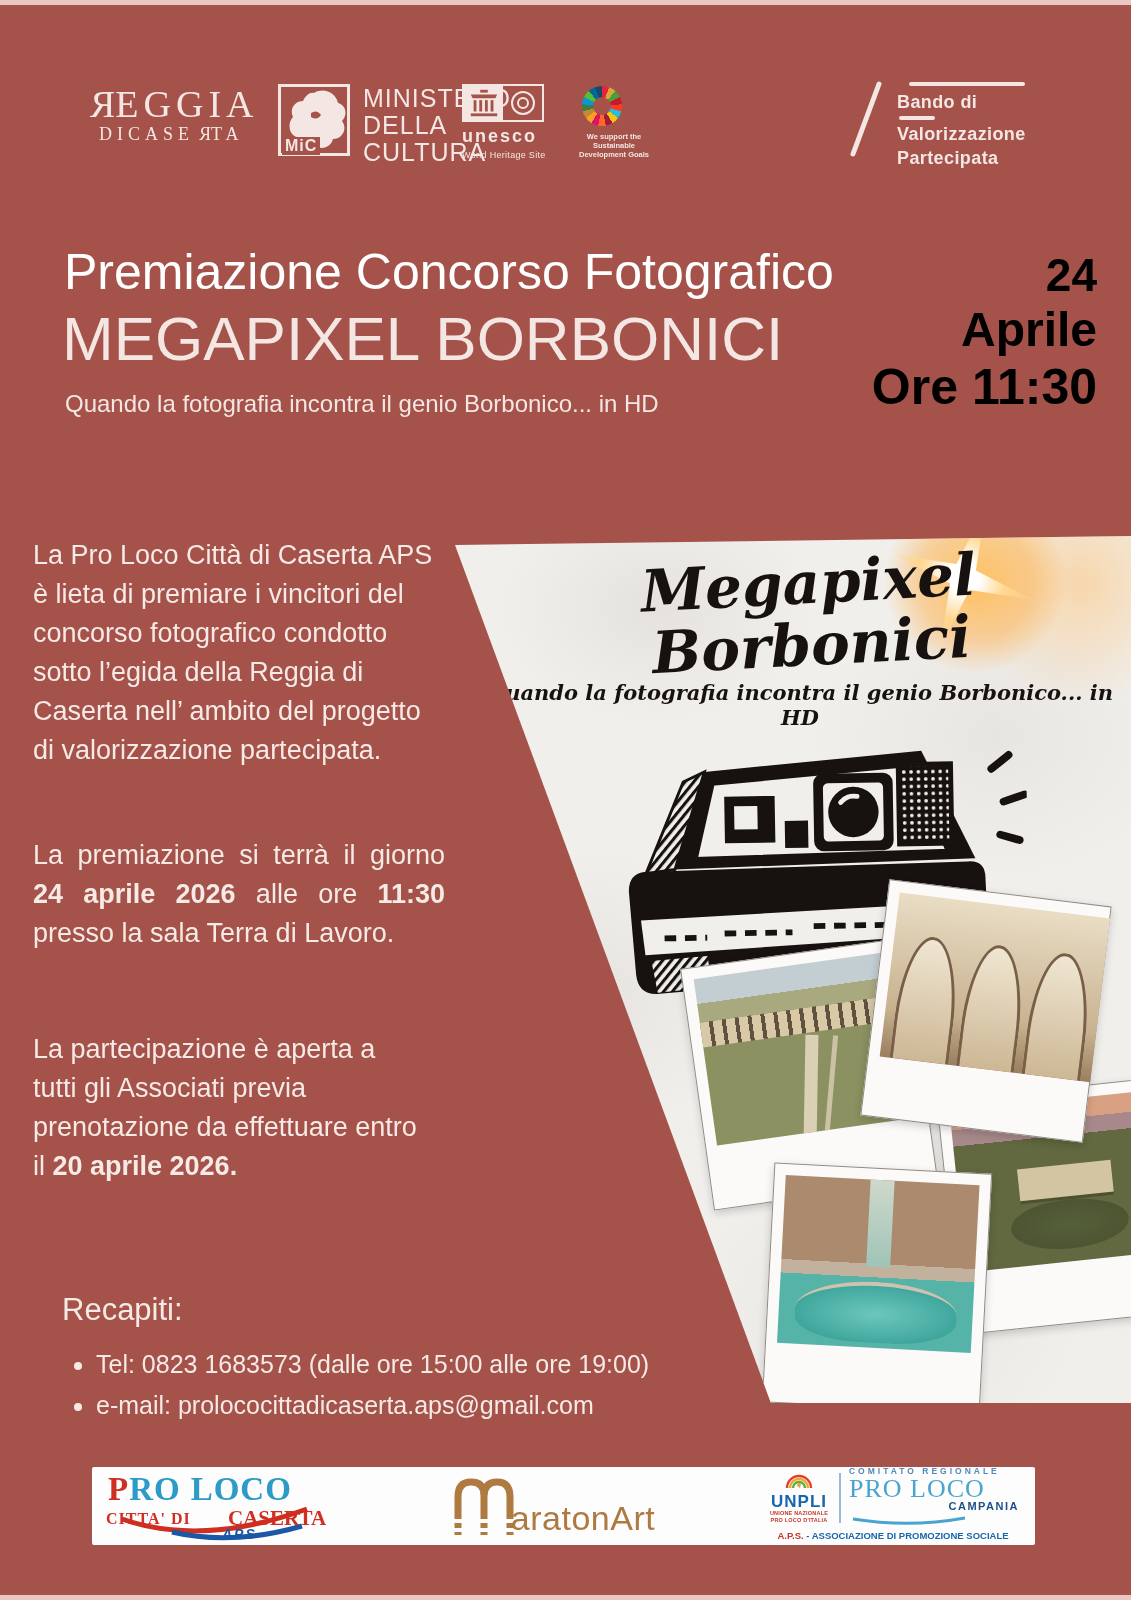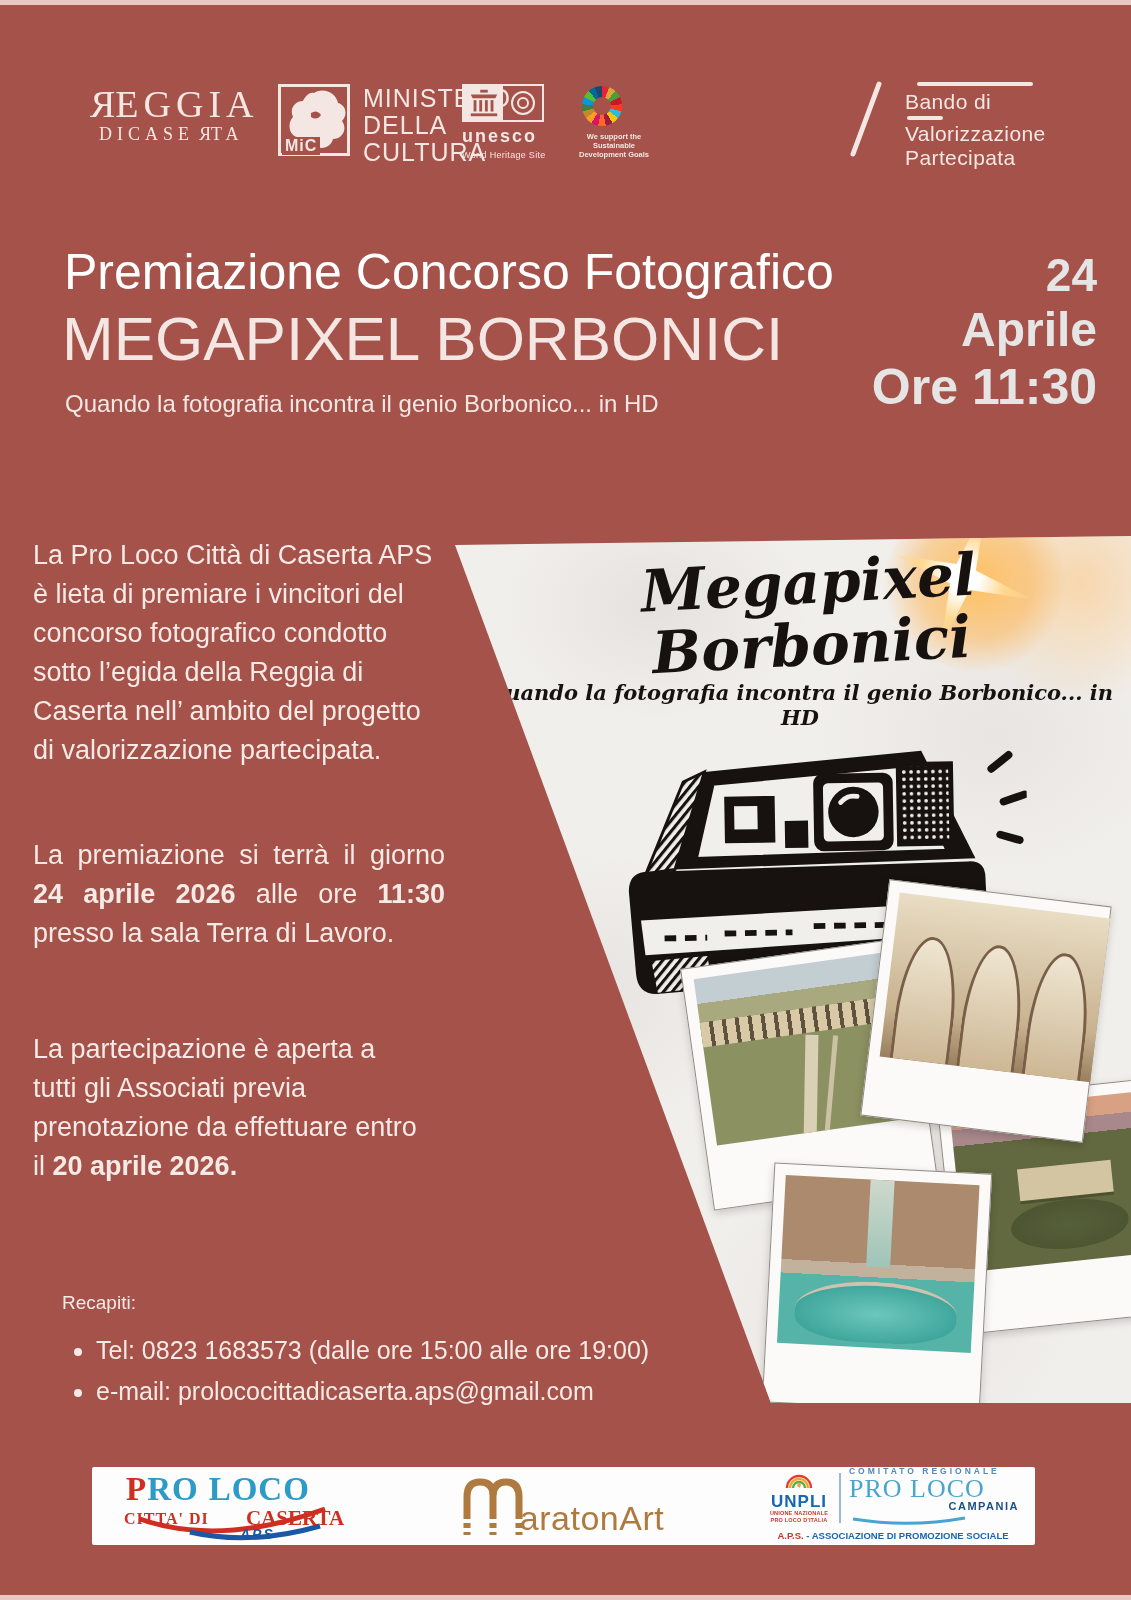--- a/index.html
+++ b/index.html
@@ -29,41 +29,41 @@
   .sdg{position:absolute;left:566px;top:86px;color:#f4e7e3;width:110px;}
   .sdg-wheel{width:40px;height:40px;border-radius:50%;margin-left:16px;position:relative;
     background:conic-gradient(#e5243b 0 21deg,#dda63a 0 42deg,#4c9f38 0 64deg,#c5192d 0 85deg,
       #ff3a21 0 106deg,#26bde2 0 127deg,#fcc30b 0 148deg,#a21942 0 169deg,#fd6925 0 191deg,
       #dd1367 0 212deg,#fd9d24 0 233deg,#bf8b2e 0 254deg,#3f7e44 0 275deg,#0a97d9 0 297deg,
       #56c02b 0 318deg,#00689d 0 339deg,#19486a 0 360deg);}
   .sdg-wheel::after{content:"";position:absolute;inset:11px;border-radius:50%;background:#a4524a;}
   .sdg-cap{font-size:7.5px;line-height:9px;text-align:center;width:96px;margin-top:6px;font-weight:bold;}
 
   .bando{position:absolute;left:845px;top:80px;display:flex;color:#f4e7e3;}
-  .bando-text{margin-left:20px;font-size:21px;line-height:24px;font-weight:400;letter-spacing:.4px;}
+  .bando-text{margin-left:12px;font-size:18px;line-height:24px;font-weight:700;letter-spacing:.4px;}
   .tick1{width:116px;height:4px;background:#f4e7e3;border-radius:2px;margin:2px 0 4px 12px;}
   .tick2{width:36px;height:4px;background:#f4e7e3;border-radius:2px;margin:2px 0 2px 2px;}
 
   
   .h1{position:absolute;left:64px;top:243px;font-size:50px;color:#ffffff;}
   .h2{position:absolute;left:62px;top:303px;font-size:62px;color:#f4e7e3;}
   .hsub{position:absolute;left:65px;top:390px;font-size:24px;color:#f4e7e3;}
-  .dateblk{position:absolute;right:34px;top:248px;text-align:right;font-weight:bold;color:#e5e5e5;}
+  .dateblk{position:absolute;right:34px;top:248px;text-align:right;font-weight:bold;color:#000000;}
   .d1{font-size:46px;line-height:54px;}
   .d2{font-size:48px;line-height:56px;}
   .d3{font-size:50px;line-height:58px;}
 
   
   .para{position:absolute;color:#f6eae6;font-size:27px;line-height:39px;}
   .p1{left:33px;top:536px;width:412px;}
   .p2{left:33px;top:836px;width:412px;text-align:justify;}
   .p3{left:33px;top:1030px;width:385px;}
   .b{font-weight:bold;}
   .contacts{position:absolute;left:62px;top:1292px;color:#f6eae6;}
-  .c-head{font-size:19px;margin-bottom:16px;}
+  .c-head{font-size:31px;margin-bottom:16px;}
   .contacts ul{margin:4px;padding-left:30px;font-size:25px;line-height:41px;}
 
   
   .paper{position:absolute;inset:0;
     clip-path:polygon(455px 545px,1131px 536px,1131px 1403px,771px 1403px);
     background:
       radial-gradient(220px 160px at 58% 38%,rgba(120,110,100,.10),transparent 70%),
       radial-gradient(260px 200px at 88% 46%,rgba(120,110,100,.08),transparent 70%),
       radial-gradient(240px 200px at 52% 62%,rgba(120,110,100,.09),transparent 70%),
       radial-gradient(280px 220px at 78% 82%,rgba(120,110,100,.08),transparent 70%),
@@ -108,21 +108,21 @@
   .garden{position:absolute;left:24%;top:62%;width:58%;height:30%;border-radius:50%;
     background:radial-gradient(#556039,#49502e);}
   .ph-fnt{background:linear-gradient(180deg,#ab8a6d 0 50%,#c2b19c 50% 58%,#56b3a8 58%);}
   .canal{position:absolute;left:44%;top:0;width:12%;height:52%;background:linear-gradient(#cfd8cc,#9fc4b8);}
   .pool{position:absolute;left:8%;right:8%;bottom:3%;height:34%;border-top:4px solid #cfc2ae;
     background:radial-gradient(#6cc7bd,#2f9a91);border-radius:50% 50% 40% 40%;}
 
   
   .band{position:absolute;left:92px;top:1467px;width:943px;height:78px;background:#fdfdfd;
         display:flex;align-items:center;justify-content:space-between;box-sizing:border-box;
-        padding:0 16px 0 28px;border-radius:2px;}
+        padding:0 16px 0 10px;border-radius:2px;}
   .plc{position:relative;width:235px;height:66px;font-family:"Liberation Serif",serif;}
   .plc-swash{position:absolute;left:0;top:0;}
   .plc-row{position:absolute;left:6px;top:-2px;font-size:33px;font-weight:bold;letter-spacing:1px;}
   .plc-red{color:#cf2e20;} .plc-blue{color:#2d9bc7;}
   .plc-loco{margin-left:10px;}
   .plc-citta{position:absolute;left:4px;top:37px;font-size:16px;color:#cf2e20;font-weight:bold;letter-spacing:1px;}
   .plc-caserta{position:absolute;left:126px;top:33px;font-size:21px;color:#cf2e20;font-weight:bold;}
   .plc-aps{position:absolute;left:120px;top:53px;font-size:14px;font-style:italic;font-weight:bold;
     color:#1a57a5;letter-spacing:2px;font-family:"Liberation Sans",sans-serif;}
   .maraton{display:flex;align-items:flex-end;color:#ae7a40;}

